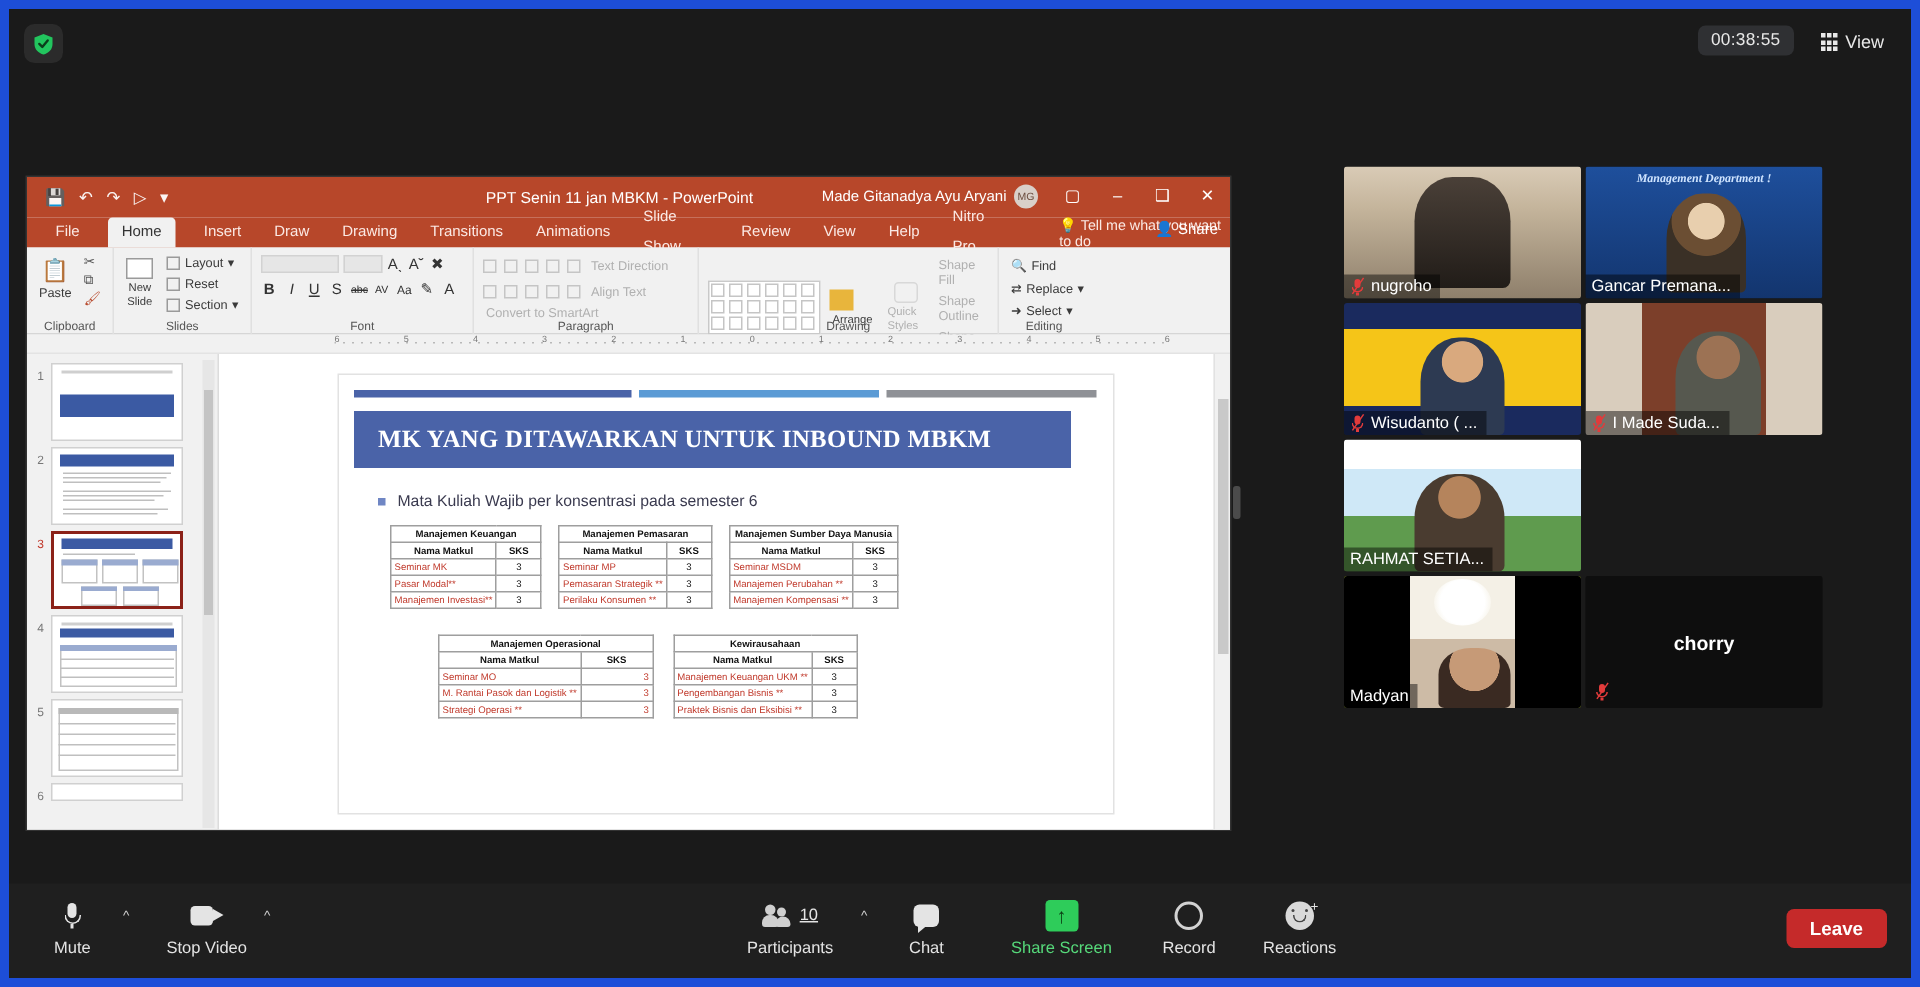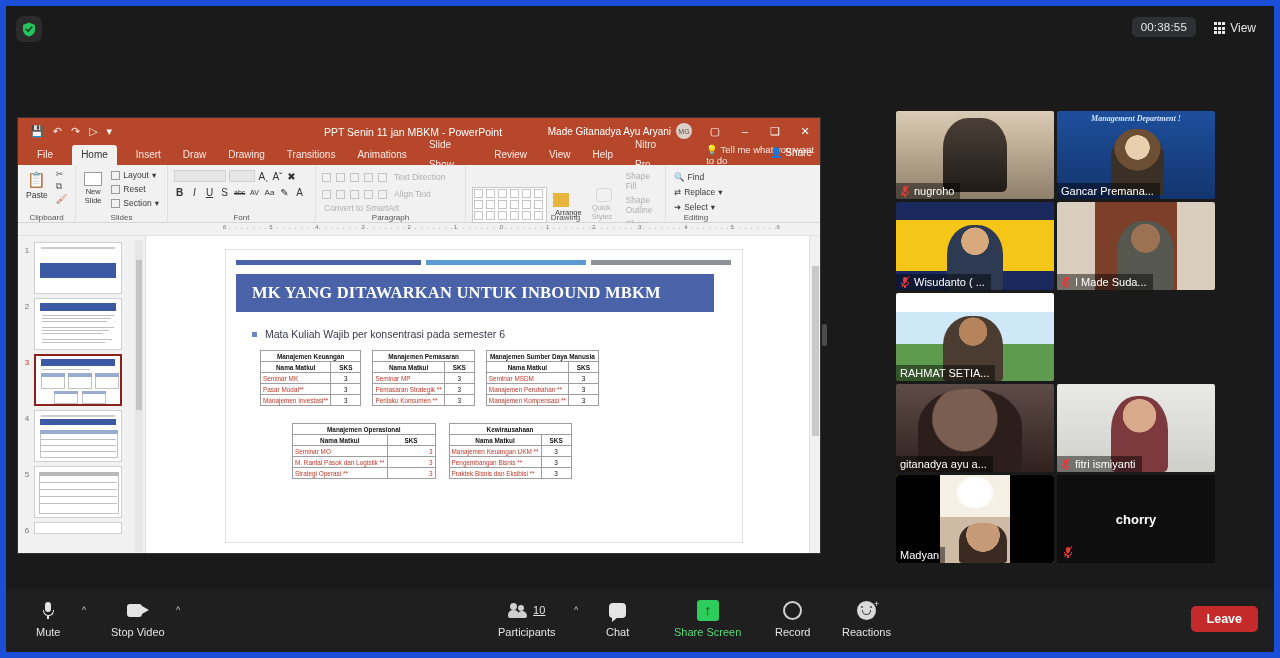--- a/index.html
+++ b/index.html
@@ -834,40 +834,20 @@
 
     <div class="tile-row">
       <div class="tile">
         <div class="bg-campus"></div>
         <div class="name">
           <span>RAHMAT SETIA...</span>
         </div>
       </div>
     </div>
 
-    <div class="tile-row">
-      <div class="tile">
-        <div class="bg-dark"></div>
-        <div class="name">
-          <span>gitanadya ayu a...</span>
-        </div>
-      </div>
-      <div class="tile">
-        <div class="bg-white"></div>
-        <div class="name">
-          <span class="mic-off">
-              <i class="mbody"></i>
-              <i class="marc"></i>
-              <i class="mstem"></i>
-              <i class="slash"></i>
-            </span>
-          <span>fitri ismiyanti</span>
-        </div>
-      </div>
-    </div>
 
     <div class="tile-row">
       <div class="tile speaking">
         <div class="bg-ceil">
             <div class="face-blob"></div>
           </div>
         <div class="name">
           <span>Madyan</span>
         </div>
       </div>

